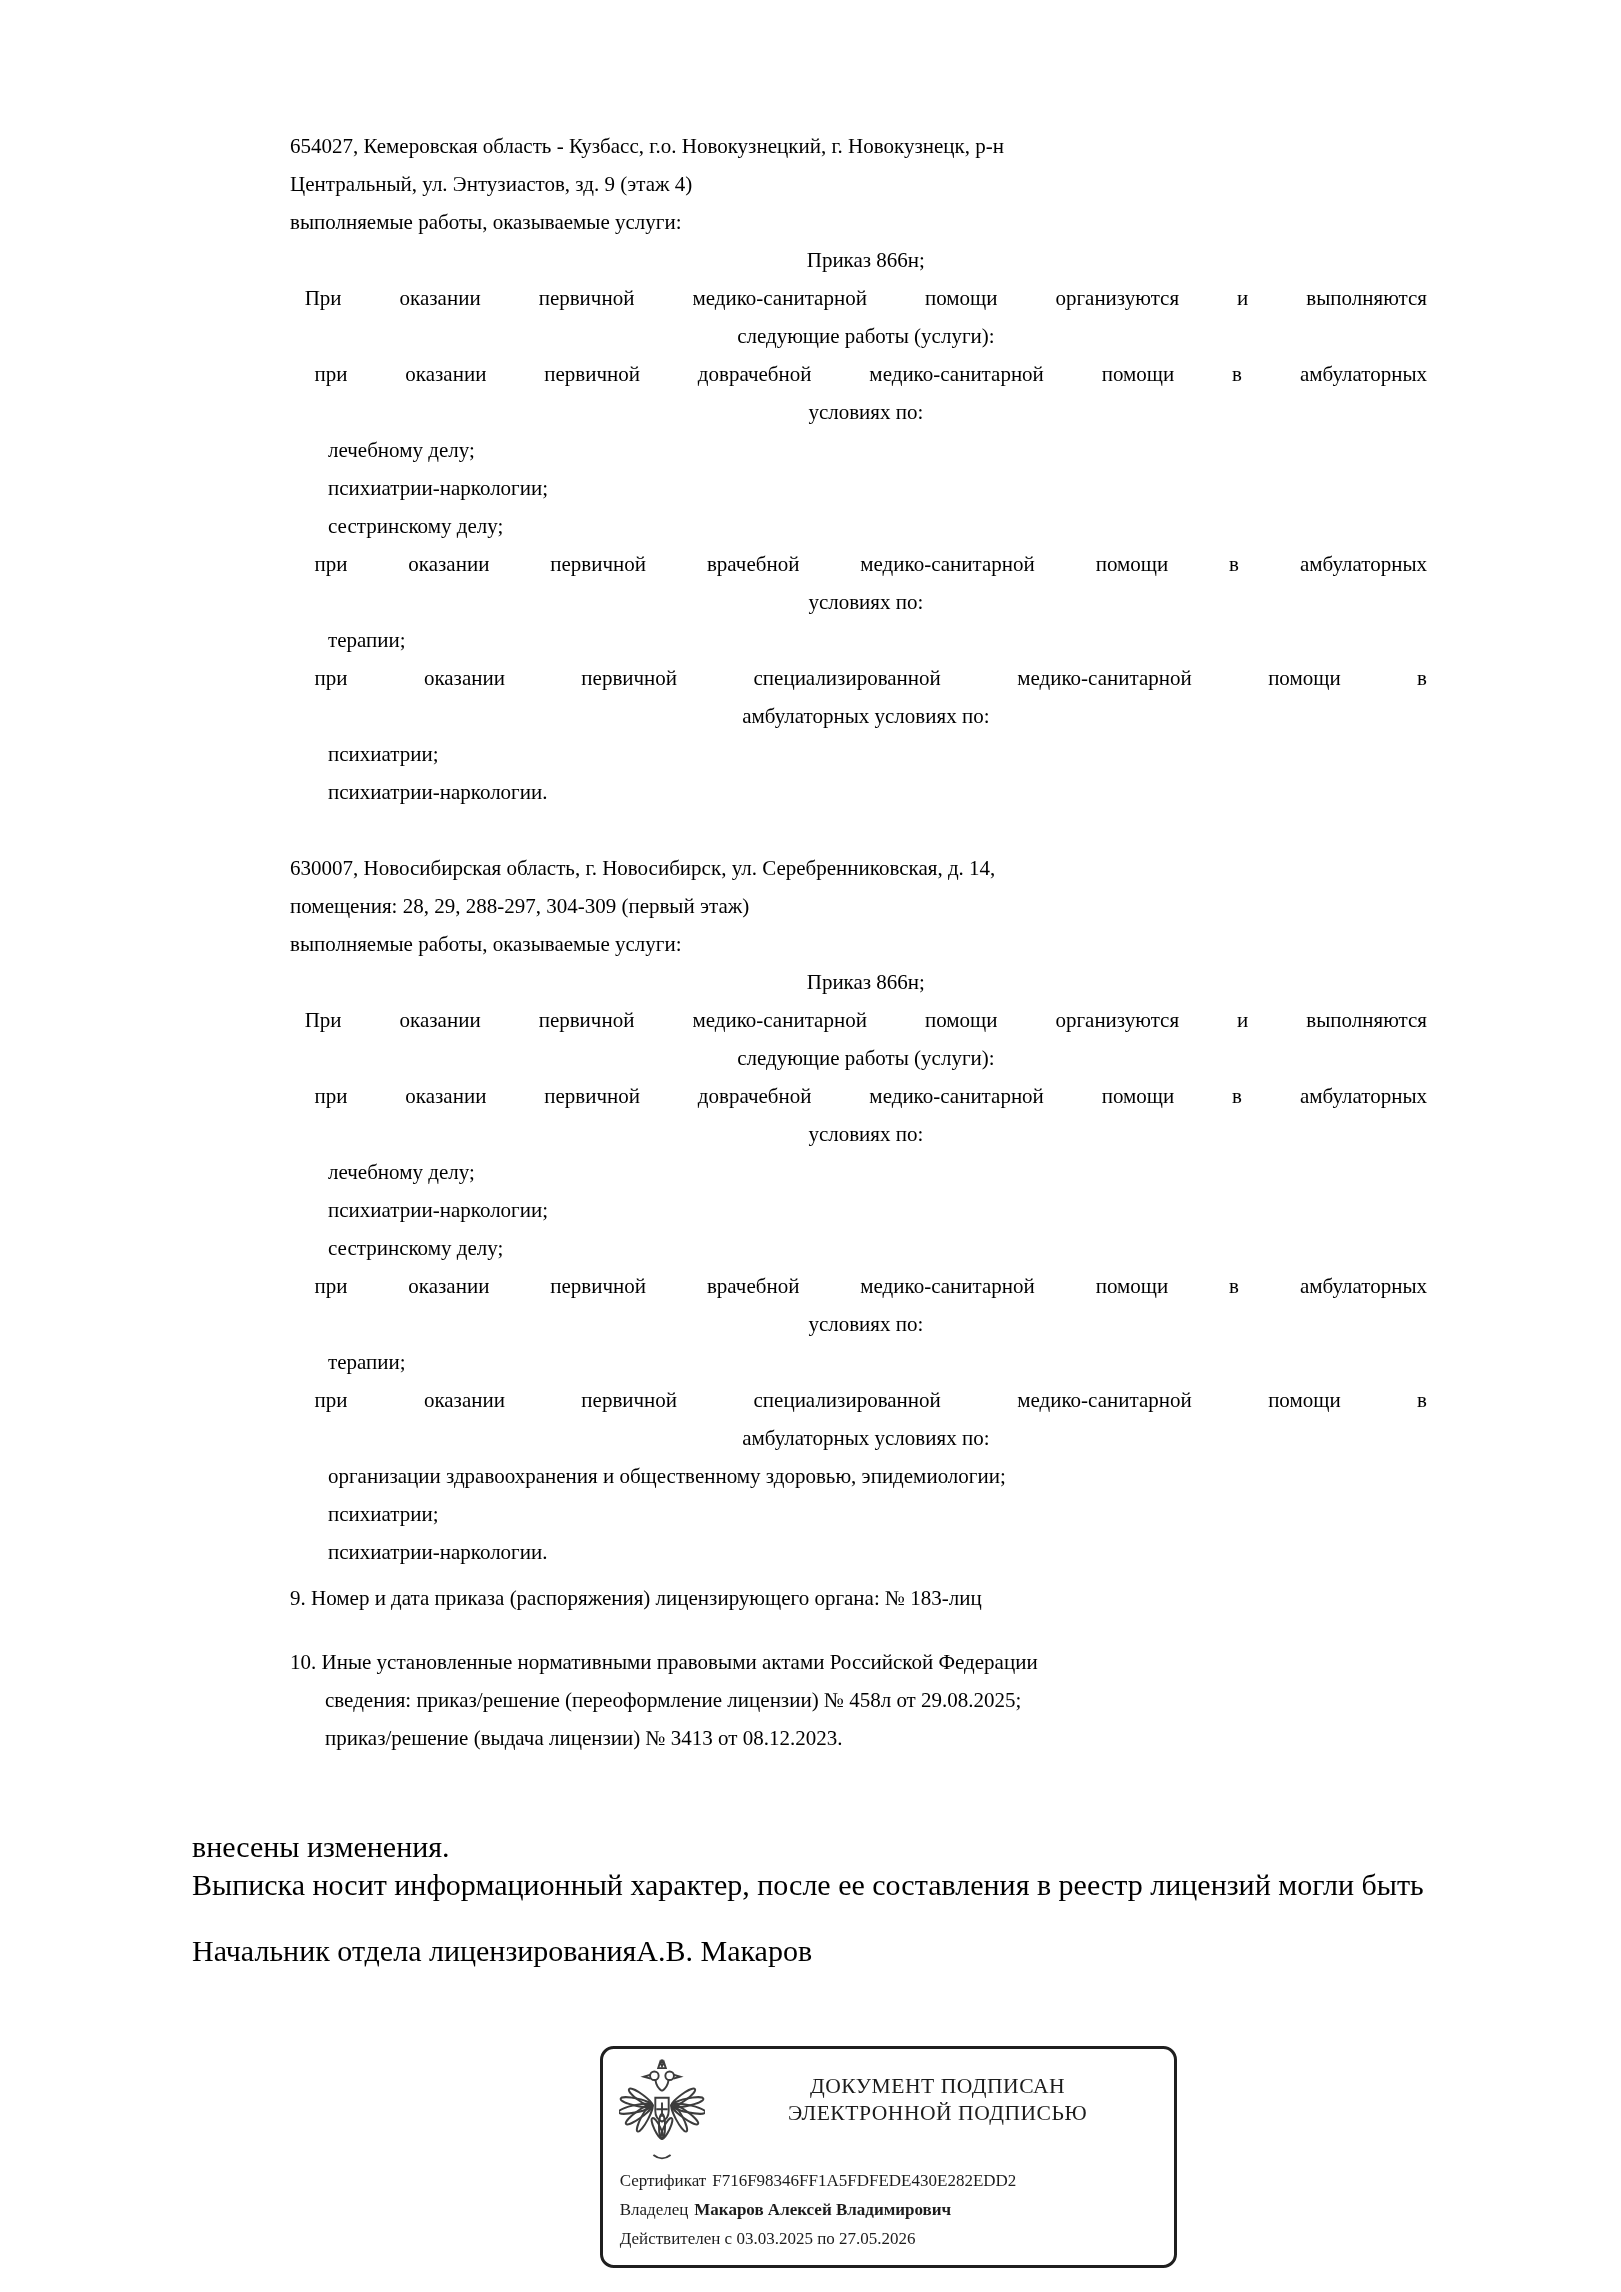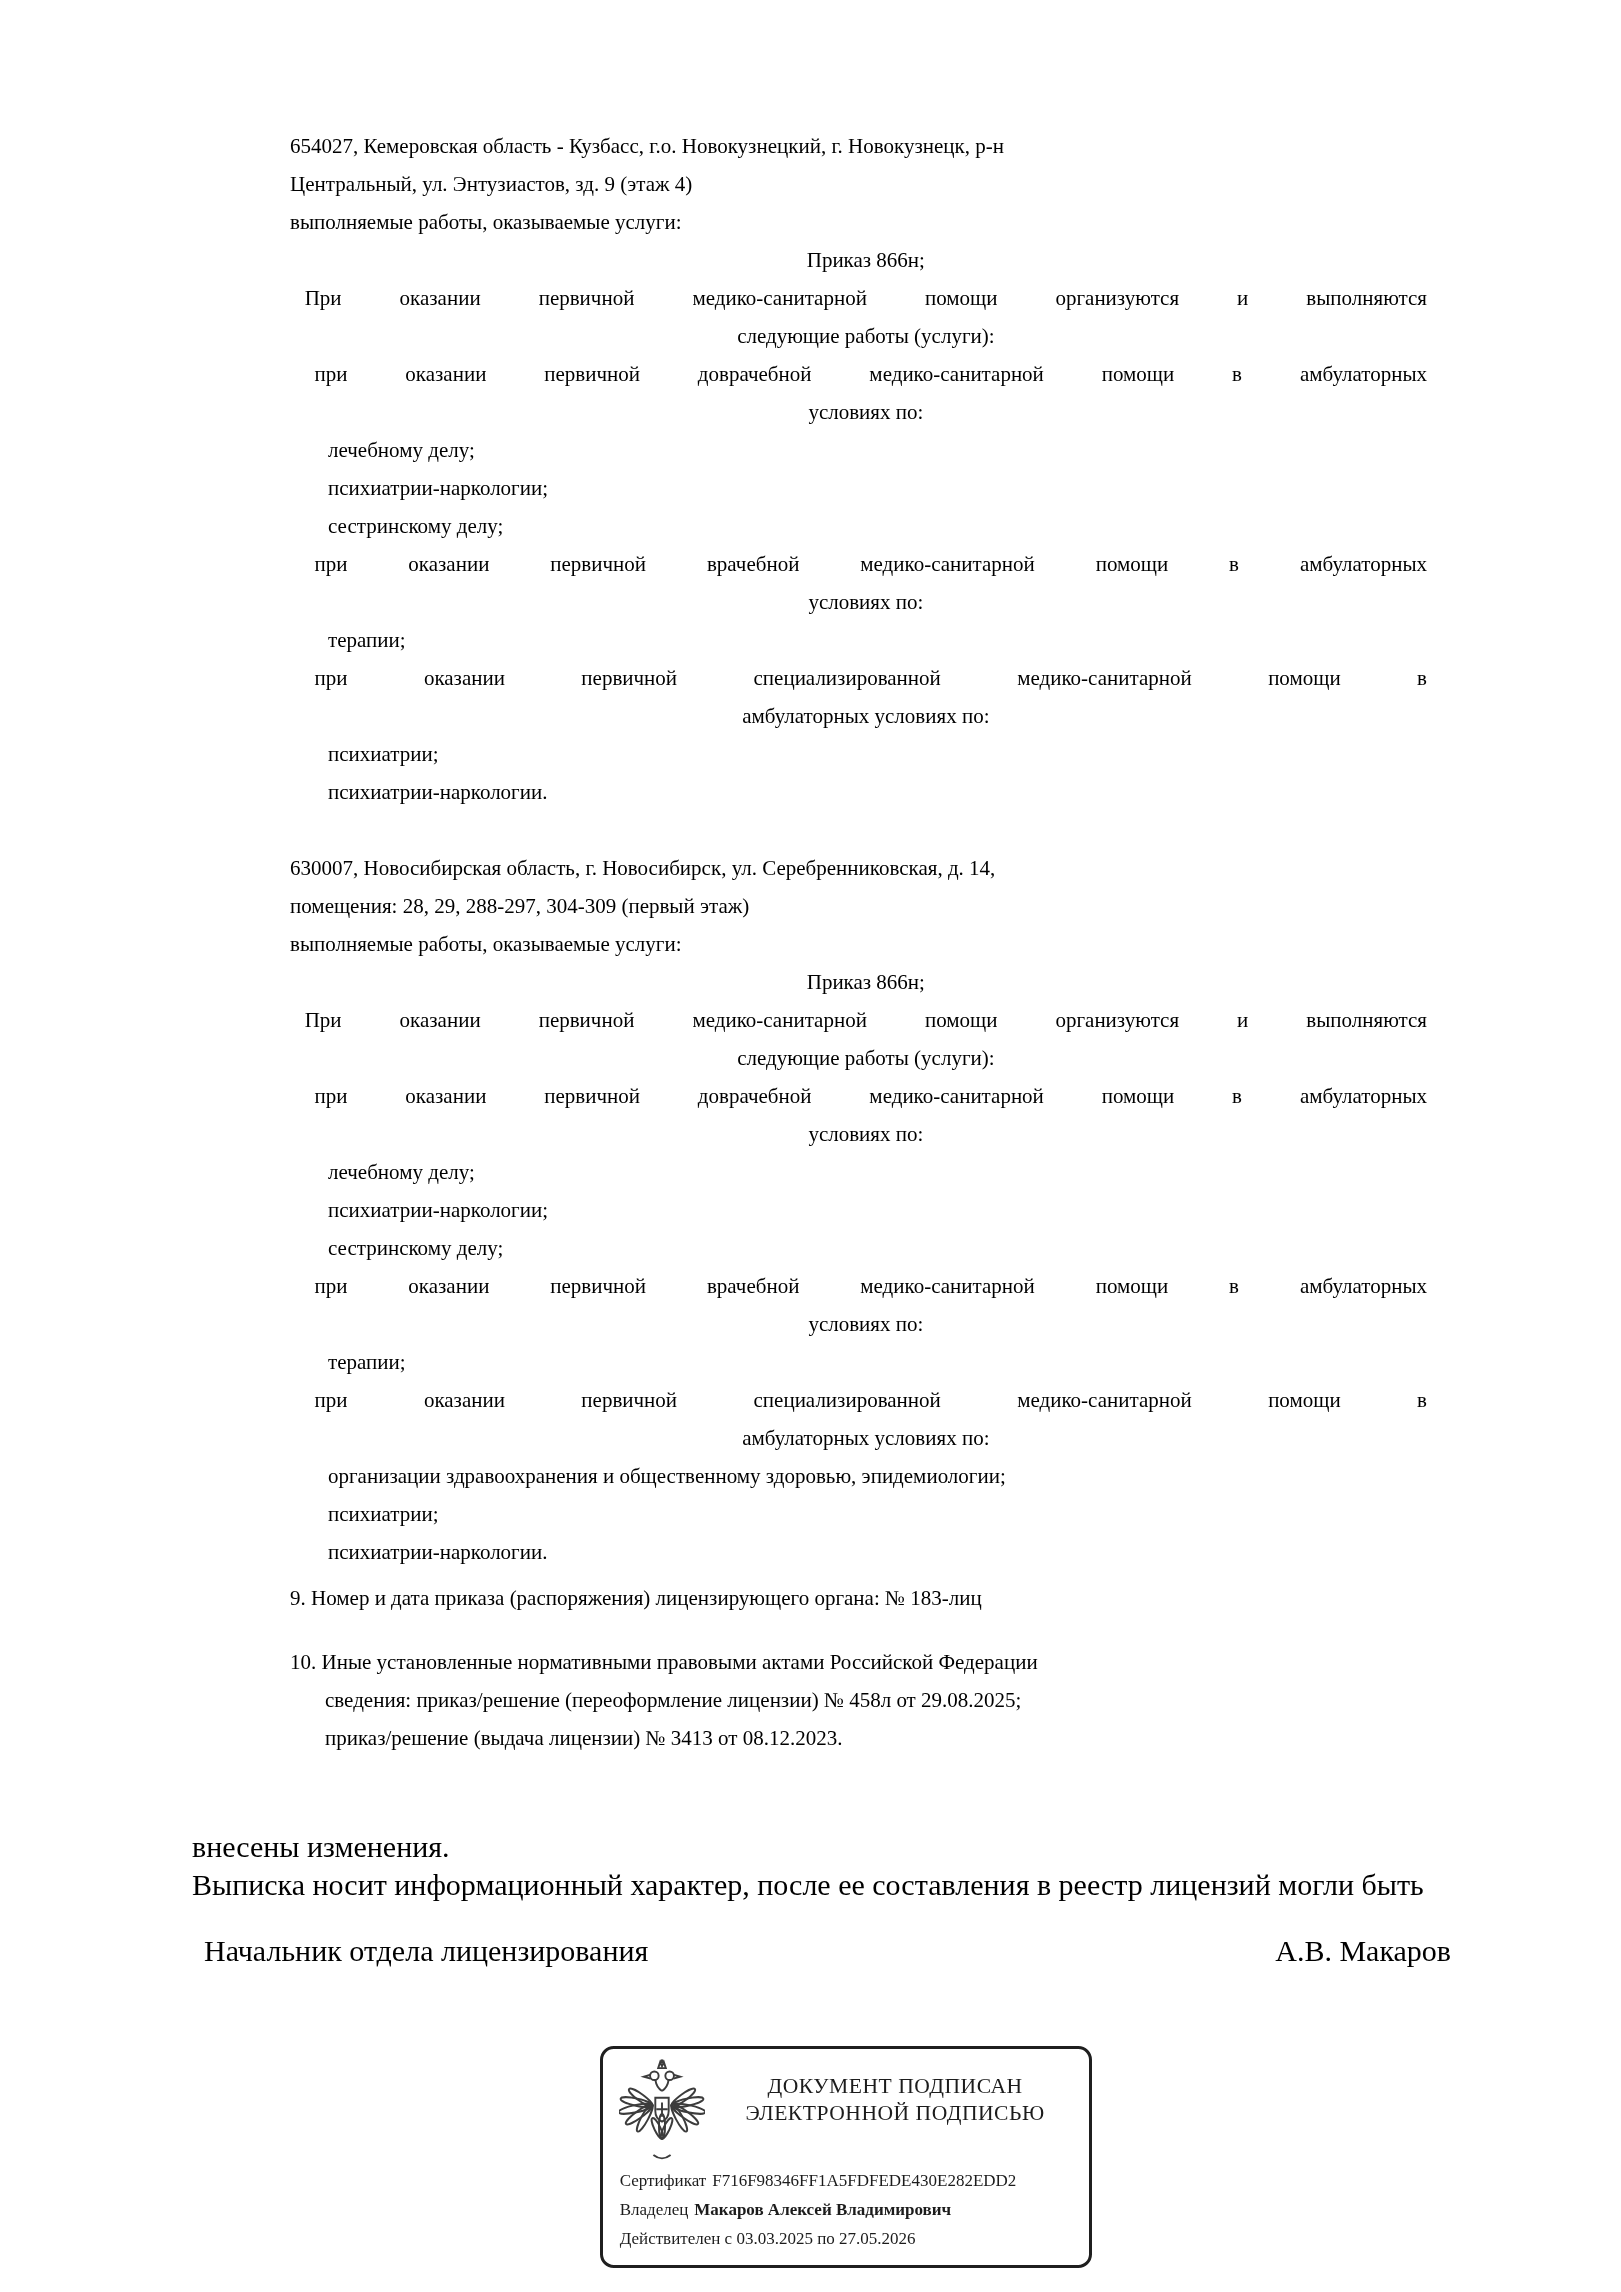--- a/index.html
+++ b/index.html
@@ -26,27 +26,27 @@
   .sp{height:38px;}
   .sec9{margin-top:7.8px;}
   .sec10{margin-top:26.5px;}
   
   .note{
     position:absolute;left:192px;top:1828px;width:1333px;
     font-size:30px;line-height:38px;
   }
   
   .sig-row{
-    position:absolute;left:204px;top:1932px;width:1247px;
-    display:flex;justify-content:space-between;
-    font-size:30px;line-height:38px;gap:36px;
+    position:absolute;left:192px;top:1932px;width:1247px;
+    display:flex;justify-content:flex-start;
+    font-size:30px;line-height:38px;
   }
   
   .stamp{
-    position:absolute;left:600px;top:2046px;width:492px;height:222px;
+    position:absolute;left:600px;top:2046px;width:577px;height:222px;
     box-sizing:border-box;
     border:3.9px solid #1f1f1f;border-radius:13.7px;
     background:#fff;
   }
   .stamp .emblem{position:absolute;left:15.7px;top:9.8px;width:86px;height:108px;}
   .stamp .titles{
     position:absolute;left:106px;right:7.8px;top:23.5px;
     text-align:center;font-size:21.6px;line-height:27.4px;
     letter-spacing:0.5px;color:#1c1c1c;
   }

